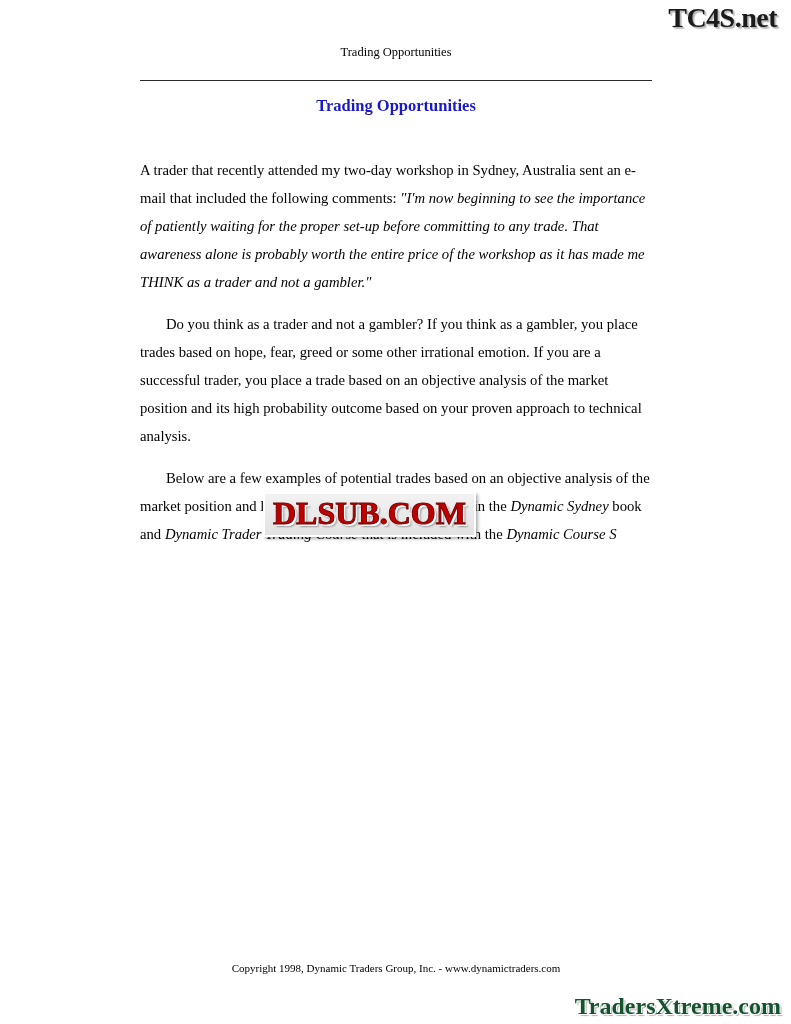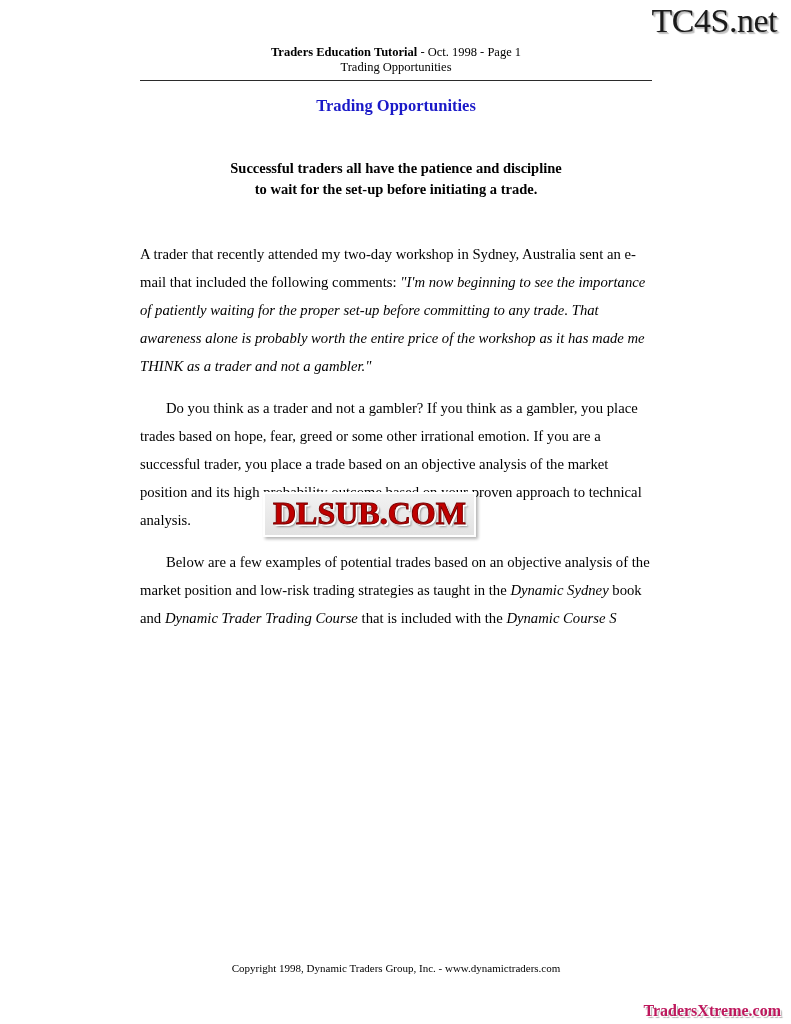--- a/index.html
+++ b/index.html
@@ -15,22 +15,22 @@
     color: #000000;
     overflow: hidden;
   }
 
   
   .wm-topright {
     position: absolute;
     top: 2px;
     right: 14px;
     font-family: "Liberation Serif", "DejaVu Serif", serif;
-    font-weight: normal;
-    font-size: 34px;
+    font-weight: bold;
+    font-size: 28px;
     letter-spacing: -0.5px;
     color: #1b1b1b;
     text-shadow: 1px 1px 0 #b9b9b9, 2px 2px 1px rgba(0,0,0,0.25);
     white-space: nowrap;
   }
   .wm-center {
     position: absolute;
     left: 263px;
     top: 492px;
     font-family: "Liberation Serif", "DejaVu Serif", serif;
@@ -46,22 +46,22 @@
     padding: 1px 8px 3px 8px;
     box-shadow: 2px 2px 3px rgba(0,0,0,0.3);
     white-space: nowrap;
   }
   .wm-bottomright {
     position: absolute;
     right: 10px;
     bottom: 4px;
     font-family: "Liberation Serif", "DejaVu Serif", serif;
     font-weight: bold;
-    font-size: 16px;
-    color: #be185d;
+    font-size: 24px;
+    color: #14532d;
     text-shadow: 1px 1px 0 #ffffff, 2px 2px 1px rgba(0,0,0,0.3);
     white-space: nowrap;
   }
 
   
   .header {
     position: absolute;
     left: 140px;
     top: 45px;
     width: 512px;
@@ -125,33 +125,28 @@
     text-align: center;
     font-size: 11px;
   }
 </style>
 </head>
 <body>
 
 <div class="wm-topright">TC4S.net</div>
 
 <div class="header">
-  <div class="line1"><b>Traders Education Tutorial</b><span> - Oct. 1998 - Page 1</span></div>
   <div class="line2">Trading Opportunities</div>
 </div>
 <div class="hrule"></div>
 
 <div class="content">
 
   <h1 class="doc-title">Trading Opportunities</h1>
 
-  <div class="subtitle">
-    <div>Successful traders all have the patience and discipline</div>
-    <div>to wait for the set-up before initiating a trade.</div>
-  </div>
 
   <p class="para p1"><span>A trader that recently attended my two-day workshop in Sydney, Australia sent an e-mail that included the following comments: </span><span class="i">"I'm now beginning to see the importance of patiently waiting for the proper set-up before committing to any trade. That awareness alone is probably worth the entire price of the workshop as it has made me THINK as a trader and not a gambler."</span></p>
 
   <p class="para p2">Do you think as a trader and not a gambler? If you think as a gambler, you place trades based on hope, fear, greed or some other irrational emotion. If you are a successful trader, you place a trade based on an objective analysis of the market position and its high probability outcome based on your proven approach to technical analysis.</p>
 
   <p class="para p3"><span>Below are a few examples of potential trades based on an objective analysis of the market position and low-risk trading strategies as taught in the </span><span class="i">Dynamic Sydney</span><span> book and </span><span class="i">Dynamic Trader Trading Course</span><span> that is included with the </span><span class="i">Dynamic Course S</span></p>
 
 </div>
 
 <div class="wm-center">DLSUB.COM</div>

